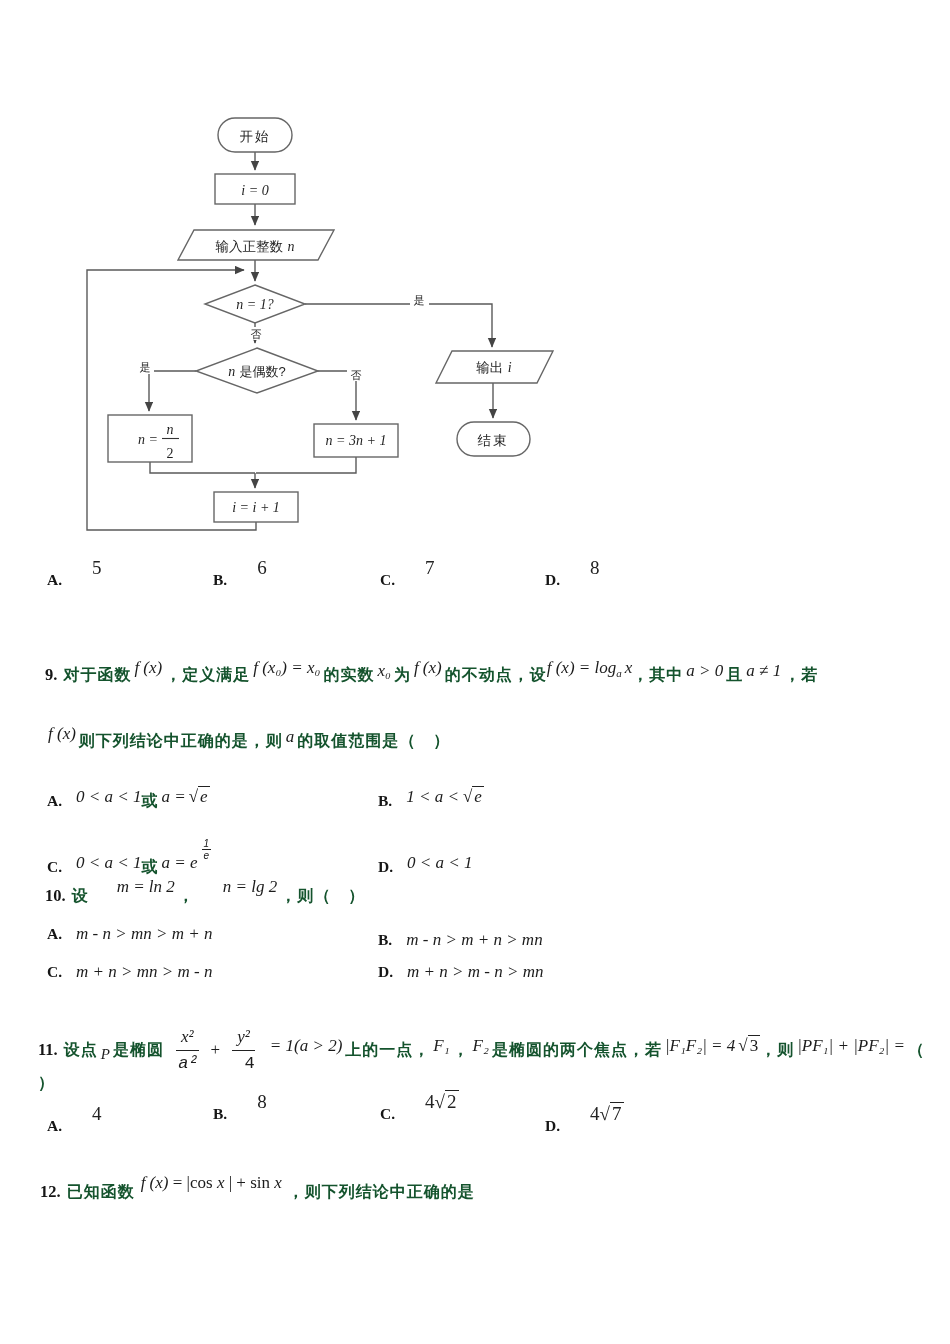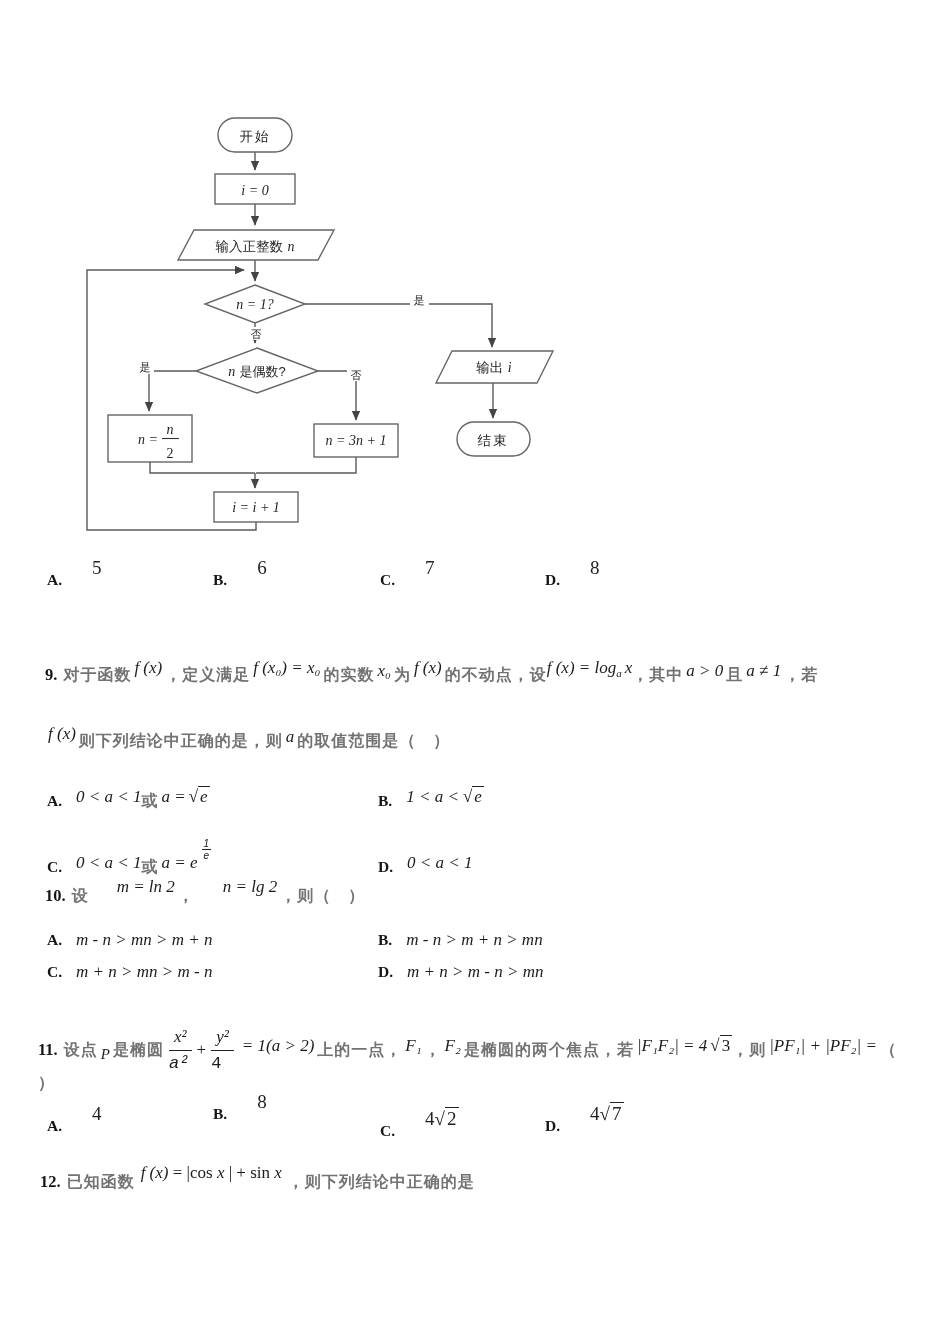--- a/index.html
+++ b/index.html
@@ -2,37 +2,37 @@
 <html><head>
 <meta charset="utf-8">
 <style>
   html,body{margin:0;padding:0;background:#fff;}
   body{width:950px;height:1344px;position:relative;overflow:hidden;
        font-family:"Liberation Sans","DejaVu Sans",sans-serif;color:#161616;}
   .row{position:absolute;left:0;width:950px;white-space:nowrap;}
   .opt{position:absolute;top:0;white-space:nowrap;}
   .cA{left:47px}.cB{left:213px}.cC{left:380px}.cD{left:545px}
   .cB9{left:378px}
-  .zh{font-weight:700;font-size:16px;letter-spacing:1px;color:#737373;}
+  .zh{font-weight:700;font-size:16px;letter-spacing:1px;color:#14532d;}
   .qnum{font-family:"Liberation Serif","DejaVu Serif",serif;font-weight:700;font-size:16.5px;margin-right:6px;}
   .optletter{font-family:"Liberation Serif","DejaVu Serif",serif;font-weight:700;font-size:15.5px;margin-right:14px;}
   .m{font-family:"Liberation Serif","DejaVu Serif",serif;font-style:italic;font-size:17px;font-weight:400;color:#1c1c1c;}
   .mu{font-style:normal;}
   .mseg{margin:0 3px;}
   .r6{position:relative;top:-7px;display:inline-block;}
   .r4{position:relative;top:-4px;display:inline-block;margin-top:27px;}
   .r8{position:relative;top:-9px;display:inline-block;margin-left:28px;}
   .low{position:relative;top:4px;display:inline-block;font-size:15px;}
   .subl{font-size:11px;vertical-align:-4px;}
   .bigval{font-family:"Liberation Serif","DejaVu Serif",serif;font-size:19px;font-style:normal;
           position:relative;top:-11px;margin-left:16px;display:inline-block;color:#222;}
   .sqrt{white-space:nowrap;display:inline-block;}
   .radsign{font-style:normal;}
   .radicand{border-top:1.3px solid #222;padding:0 2px;}
-  .frac{display:inline-block;vertical-align:middle;text-align:left;line-height:1.05;margin:0 5px;}
+  .frac{display:inline-block;vertical-align:middle;text-align:right;line-height:1.05;margin:0 12px;}
   .frac .t{display:block;border-bottom:1.3px solid #222;padding:0 5px 4px;}
   .frac .b{display:block;padding-top:4px;font-family:Liberation Mono, monospace;}
   .supfrac{display:inline-block;font-size:10px;line-height:1.15;text-align:center;
            position:relative;top:-13px;margin-left:1px;font-style:italic;}
   .supfrac .t{display:block;border-bottom:1px solid #222;padding:0 2px;}
   .supfrac .b{display:block;}
   svg text{fill:#1f1f1f;}
   .fc-zh{font-family:"Liberation Sans","DejaVu Sans",sans-serif;font-size:13.5px;}
   .fc-m{font-family:"Liberation Serif","DejaVu Serif",serif;font-style:italic;font-size:14px;}
   .fc-lab{font-family:"Liberation Sans","DejaVu Sans",sans-serif;font-size:11px;}
@@ -175,21 +175,21 @@
   <span class="opt cB9" style="top:22px">
     <span class="optletter">D.</span><span class="m r4">0 &lt; a &lt; 1</span>
   </span>
 </div>
 
 <div class="row" style="top:868px;padding:18px 0 0 45px;">
   <span class="qnum">10.</span><span class="zh">设</span><span class="m mseg r8">m = ln 2</span><span class="zh">，</span><span class="m mseg r8">n = lg 2</span><span class="zh">，则（　）</span>
 </div>
 
 <div class="row" style="top:924px;height:32px;">
-  <span class="opt cA" style="top:6px">
+  <span class="opt cA" style="top:0">
     <span class="optletter">A.</span><span class="m">m - n &gt; mn &gt; m + n</span>
   </span>
   <span class="opt cB9" style="top:6px">
     <span class="optletter">B.</span><span class="m">m - n &gt; m + n &gt; mn</span>
   </span>
 </div>
 
 <div class="row" style="top:956px;height:32px;">
   <span class="opt cA" style="top:6px">
     <span class="optletter">C.</span><span class="m">m + n &gt; mn &gt; m - n</span>
@@ -207,23 +207,23 @@
   <span class="zh">）</span>
 </div>
 
 <div class="row" style="top:1098px;height:40px;">
   <span class="opt cA" style="top:16px">
     <span class="optletter">A.</span><span class="bigval">4</span>
   </span>
   <span class="opt cB" style="top:4px">
     <span class="optletter">B.</span><span class="bigval">8</span>
   </span>
-  <span class="opt cC" style="top:21px">
+  <span class="opt cC" style="top:4px">
     <span class="optletter">C.</span><span class="bigval"><span>4</span><span class="sqrt"><span class="radsign">√</span><span class="radicand">2</span></span></span>
   </span>
   <span class="opt cD" style="top:16px">
     <span class="optletter">D.</span><span class="bigval"><span>4</span><span class="sqrt"><span class="radsign">√</span><span class="radicand">7</span></span></span>
   </span>
 </div>
 
 <div class="row" style="top:1150px;padding:22px 0 0 40px;">
-  <span class="qnum">12.</span><span class="zh">已知函数</span><span class="r8" style="margin:0 6px"><span class="m">f (x)</span><span class="m mu"> = |cos </span><span class="m">x</span><span class="m mu"> | + sin </span><span class="m">x</span></span><span class="zh">，则下列结论中正确的是</span>
+  <span class="qnum">12.</span><span class="zh">已知函数</span><span class="r8" style="margin:10px 6px"><span class="m">f (x)</span><span class="m mu"> = |cos </span><span class="m">x</span><span class="m mu"> | + sin </span><span class="m">x</span></span><span class="zh">，则下列结论中正确的是</span>
 </div>
 
 </body></html>

